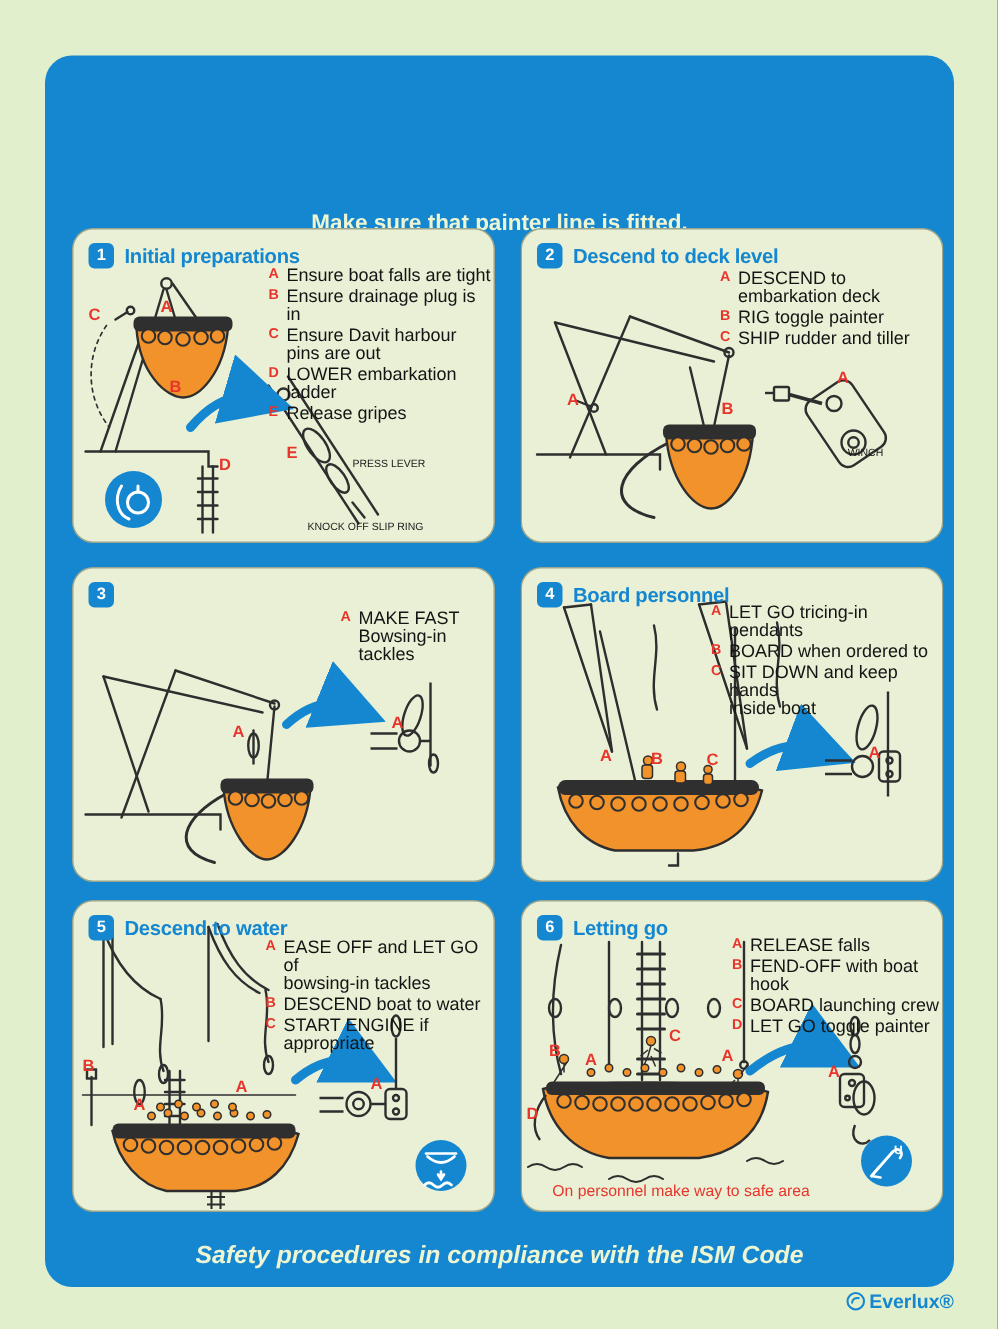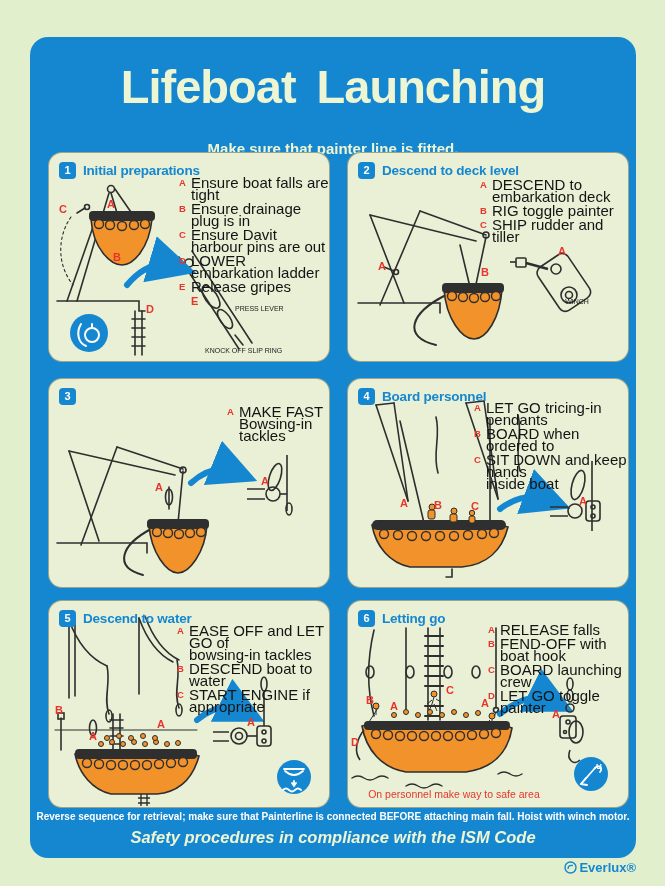--- a/index.html
+++ b/index.html
@@ -24,21 +24,21 @@
   .panel.p6 { left:317px; top:563px; height:208px; }
 
   .p-head { position:absolute; top:9px; left:10px; display:flex; align-items:center; gap:7px; z-index:3; }
   .badge { width:17px; height:17px; background:#1487d0; border-radius:4px; color:#fff;
            font-size:11px; font-weight:bold; text-align:center; line-height:17px; flex:none; }
   .p-title { color:#1487d0; font-size:13.5px; font-weight:bold; letter-spacing:-.2px; white-space:nowrap; }
 
   .steps { position:absolute; display:flex; flex-direction:column; gap:2px; z-index:3; }
   .step { display:flex; }
   .step .l { color:#e8352b; font-weight:bold; font-size:9.5px; width:12px; flex:none; line-height:12px; }
-  .step .t { color:#141414; font-size:15px; line-height:12px; white-space:pre-line; }
+  .step .t { color:#141414; font-size:12px; line-height:12px; white-space:pre-line; }
 
   .p1 .steps { left:130px; top:24px; width:150px; }
   .p2 .steps { left:132px; top:26px; width:150px; }
   .p3 .steps { left:178px; top:27px; width:102px; }
   .p4 .steps { left:126px; top:23px; width:154px; }
   .p5 .steps { left:128px; top:24px; width:152px; }
   .p6 .steps { left:140px; top:23px; width:140px; }
 
   .illus { position:absolute; left:0; top:0; width:282px; height:210px; z-index:1; }
   svg text.cal { font-family:"Liberation Sans",sans-serif; font-weight:bold; font-size:11px; fill:#e8352b; }
@@ -53,21 +53,20 @@
   .footer-2 { position:absolute; top:791px; left:0; width:100%; text-align:center;
               color:#eef5d3; font-size:16.5px; font-weight:bold;font-style:italic; }
 
   .brand { position:absolute; top:860px; right:29px; color:#1487d0; font-size:13px;
            font-weight:bold; display:flex; align-items:center; gap:2px; }
 </style>
 </head>
 <body>
 
 <div class="sign">
-  <div class="main-title">Lifeboat Launching</div>
   <div class="subtitle">
     <div>Make sure that painter line is fitted.</div>
   </div>
 
   <div class="panel p1">
     <div class="p-head">
       <div class="badge">1</div>
       <div class="p-title">Initial preparations</div>
     </div>
     <div class="steps">
@@ -550,21 +549,20 @@
       <text class="cal" x="98" y="92">C</text>
       <text class="cal" x="133" y="105">A</text>
       <text class="cal" x="18" y="102">B</text>
       <text class="cal" x="42" y="108">A</text>
       <text class="cal" x="3" y="144">D</text>
       <text class="cal" x="204" y="116">A</text>
     </svg>
     <div class="p-note">On personnel make way to safe area</div>
   </div>
 
-  <div class="footer-1">Reverse sequence for retrieval; make sure that Painterline is connected BEFORE attaching main fall. Hoist with winch motor.</div>
   <div class="footer-2">Safety procedures in compliance with the ISM Code</div>
 </div>
 
 <div class="brand">
   <svg width="13" height="13" viewBox="0 0 13 13">
     <circle cx="6.5" cy="6.5" r="5.5" fill="none" stroke="#1487d0" stroke-width="1.4"></circle>
     <path d="M4,8 C4,5 6,4 9,4.5" fill="none" stroke="#1487d0" stroke-width="1.4"></path>
   </svg>
   <span>Everlux®</span>
 </div>

